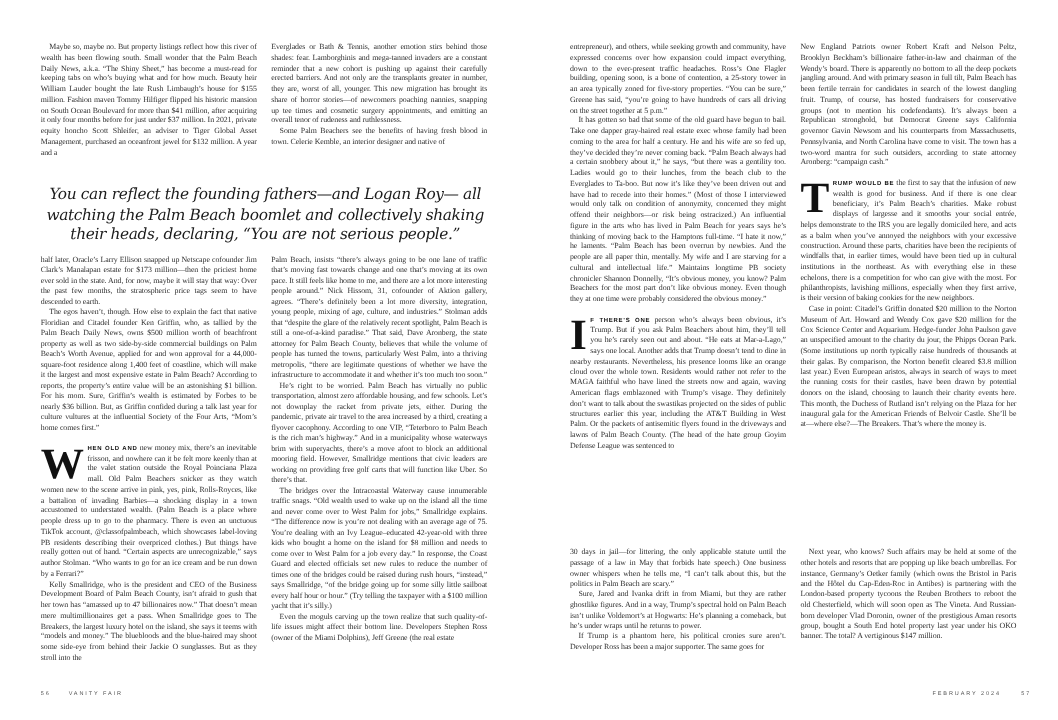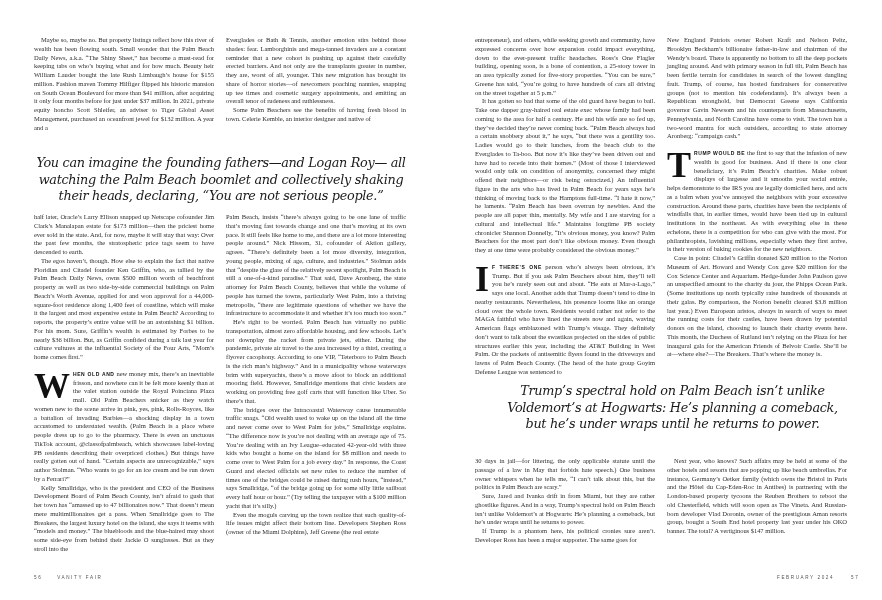--- a/index.html
+++ b/index.html
@@ -37,21 +37,21 @@
 
 <div class="page page-left">
   <div class="col lc1">
     <p>Maybe so, maybe no. But property listings reflect how this river of wealth has been flowing south. Small wonder that the Palm Beach Daily News, a.k.a. “The Shiny Sheet,” has become a must-read for keeping tabs on who’s buying what and for how much. Beauty heir William Lauder bought the late Rush Limbaugh’s house for $155 million. Fashion maven Tommy Hilfiger flipped his historic mansion on South Ocean Boulevard for more than $41 million, after acquiring it only four months before for just under $37 million. In 2021, private equity honcho Scott Shleifer, an adviser to Tiger Global Asset Management, purchased an oceanfront jewel for $132 million. A year and a</p>
   </div>
   <div class="col lc2">
     <p class="noindent">Everglades or Bath &amp; Tennis, another emotion stirs behind those shades: fear. Lamborghinis and mega-tanned invaders are a constant reminder that a new cohort is pushing up against their carefully erected barriers. And not only are the transplants greater in number, they are, worst of all, younger. This new migration has brought its share of horror stories—of newcomers poaching nannies, snapping up tee times and cosmetic surgery appointments, and emitting an overall tenor of rudeness and ruthlessness.</p>
     <p>Some Palm Beachers see the benefits of having fresh blood in town. Celerie Kemble, an interior designer and native of</p>
   </div>
 
-  <div class="pull pull-left">You can imagine the founding fathers—and Logan Roy— all watching the Palm Beach boomlet and collectively shaking their heads, declaring, “You are not serious people.”</div>
+  <div class="pull pull-left">You can reflect the founding fathers—and Logan Roy— all watching the Palm Beach boomlet and collectively shaking their heads, declaring, “You are not serious people.”</div>
 
   <div class="col lc1b">
     <p class="noindent">half later, Oracle’s Larry Ellison snapped up Netscape cofounder Jim Clark’s Manalapan estate for $173 million—then the priciest home ever sold in the state. And, for now, maybe it will stay that way: Over the past few months, the stratospheric price tags seem to have descended to earth.</p>
     <p>The egos haven’t, though. How else to explain the fact that native Floridian and Citadel founder Ken Griffin, who, as tallied by the Palm Beach Daily News, owns $500 million worth of beachfront property as well as two side-by-side commercial buildings on Palm Beach’s Worth Avenue, applied for and won approval for a 44,000-square-foot residence along 1,400 feet of coastline, which will make it the largest and most expensive estate in Palm Beach? According to reports, the property’s entire value will be an astonishing $1 billion. For his mom. Sure, Griffin’s wealth is estimated by Forbes to be nearly $36 billion. But, as Griffin confided during a talk last year for culture vultures at the influential Society of the Four Arts, “Mom’s home comes first.”</p>
     <p class="noindent gap"><span class="dropcap">W</span><span class="smallcaps">hen old and</span><span> new money mix, there’s an inevitable frisson, and nowhere can it be felt more keenly than at the valet station outside the Royal Poinciana Plaza mall. Old Palm Beachers snicker as they watch women new to the scene arrive in pink, yes, pink, Rolls-Royces, like a battalion of invading Barbies—a shocking display in a town accustomed to understated wealth. (Palm Beach is a place where people dress up to go to the pharmacy. There is even an unctuous TikTok account, @classofpalmbeach, which showcases label-loving PB residents describing their overpriced clothes.) But things have really gotten out of hand. “Certain aspects are unrecognizable,” says author Stolman. “Who wants to go for an ice cream and be run down by a Ferrari?”</span></p>
     <p>Kelly Smallridge, who is the president and CEO of the Business Development Board of Palm Beach County, isn’t afraid to gush that her town has “amassed up to 47 billionaires now.” That doesn’t mean mere multimillionaires get a pass. When Smallridge goes to The Breakers, the largest luxury hotel on the island, she says it teems with “models and money.” The bluebloods and the blue-haired may shoot some side-eye from behind their Jackie O sunglasses. But as they stroll into the</p>
   </div>
   <div class="col lc2b">
     <p class="noindent">Palm Beach, insists “there’s always going to be one lane of traffic that’s moving fast towards change and one that’s moving at its own pace. It still feels like home to me, and there are a lot more interesting people around.” Nick Hissom, 31, cofounder of Aktion gallery, agrees. “There’s definitely been a lot more diversity, integration, young people, mixing of age, culture, and industries.” Stolman adds that “despite the glare of the relatively recent spotlight, Palm Beach is still a one-of-a-kind paradise.” That said, Dave Aronberg, the state attorney for Palm Beach County, believes that while the volume of people has turned the towns, particularly West Palm, into a thriving metropolis, “there are legitimate questions of whether we have the infrastructure to accommodate it and whether it’s too much too soon.”</p>
     <p>He’s right to be worried. Palm Beach has virtually no public transportation, almost zero affordable housing, and few schools. Let’s not downplay the racket from private jets, either. During the pandemic, private air travel to the area increased by a third, creating a flyover cacophony. According to one VIP, “Teterboro to Palm Beach is the rich man’s highway.” And in a municipality whose waterways brim with superyachts, there’s a move afoot to block an additional mooring field. However, Smallridge mentions that civic leaders are working on providing free golf carts that will function like Uber. So there’s that.</p>
@@ -70,21 +70,20 @@
     <p class="noindent">entrepreneur), and others, while seeking growth and community, have expressed concerns over how expansion could impact everything, down to the ever-present traffic headaches. Ross’s One Flagler building, opening soon, is a bone of contention, a 25-story tower in an area typically zoned for five-story properties. “You can be sure,” Greene has said, “you’re going to have hundreds of cars all driving on the street together at 5 p.m.”</p>
     <p>It has gotten so bad that some of the old guard have begun to bail. Take one dapper gray-haired real estate exec whose family had been coming to the area for half a century. He and his wife are so fed up, they’ve decided they’re never coming back. “Palm Beach always had a certain snobbery about it,” he says, “but there was a gentility too. Ladies would go to their lunches, from the beach club to the Everglades to Ta-boo. But now it’s like they’ve been driven out and have had to recede into their homes.” (Most of those I interviewed would only talk on condition of anonymity, concerned they might offend their neighbors—or risk being ostracized.) An influential figure in the arts who has lived in Palm Beach for years says he’s thinking of moving back to the Hamptons full-time. “I hate it now,” he laments. “Palm Beach has been overrun by newbies. And the people are all paper thin, mentally. My wife and I are starving for a cultural and intellectual life.” Maintains longtime PB society chronicler Shannon Donnelly, “It’s obvious money, you know? Palm Beachers for the most part don’t like obvious money. Even though they at one time were probably considered the obvious money.”</p>
     <p class="noindent gap"><span class="dropcap">I</span><span class="smallcaps">f there’s one</span><span> person who’s always been obvious, it’s Trump. But if you ask Palm Beachers about him, they’ll tell you he’s rarely seen out and about. “He eats at Mar-a-Lago,” says one local. Another adds that Trump doesn’t tend to dine in nearby restaurants. Nevertheless, his presence looms like an orange cloud over the whole town. Residents would rather not refer to the MAGA faithful who have lined the streets now and again, waving American flags emblazoned with Trump’s visage. They definitely don’t want to talk about the swastikas projected on the sides of public structures earlier this year, including the AT&amp;T Building in West Palm. Or the packets of antisemitic flyers found in the driveways and lawns of Palm Beach County. (The head of the hate group Goyim Defense League was sentenced to</span></p>
   </div>
   <div class="col rc2">
     <p class="noindent">New England Patriots owner Robert Kraft and Nelson Peltz, Brooklyn Beckham’s billionaire father-in-law and chairman of the Wendy’s board. There is apparently no bottom to all the deep pockets jangling around. And with primary season in full tilt, Palm Beach has been fertile terrain for candidates in search of the lowest dangling fruit. Trump, of course, has hosted fundraisers for conservative groups (not to mention his codefendants). It’s always been a Republican stronghold, but Democrat Greene says California governor Gavin Newsom and his counterparts from Massachusetts, Pennsylvania, and North Carolina have come to visit. The town has a two-word mantra for such outsiders, according to state attorney Aronberg: “campaign cash.”</p>
     <p class="noindent gap"><span class="dropcap">T</span><span class="smallcaps">rump would be</span><span> the first to say that the infusion of new wealth is good for business. And if there is one clear beneficiary, it’s Palm Beach’s charities. Make robust displays of largesse and it smooths your social entrée, helps demonstrate to the IRS you are legally domiciled here, and acts as a balm when you’ve annoyed the neighbors with your excessive construction. Around these parts, charities have been the recipients of windfalls that, in earlier times, would have been tied up in cultural institutions in the northeast. As with everything else in these echelons, there is a competition for who can give with the most. For philanthropists, lavishing millions, especially when they first arrive, is their version of baking cookies for the new neighbors.</span></p>
     <p>Case in point: Citadel’s Griffin donated $20 million to the Norton Museum of Art. Howard and Wendy Cox gave $20 million for the Cox Science Center and Aquarium. Hedge-funder John Paulson gave an unspecified amount to the charity du jour, the Phipps Ocean Park. (Some institutions up north typically raise hundreds of thousands at their galas. By comparison, the Norton benefit cleared $3.8 million last year.) Even European aristos, always in search of ways to meet the running costs for their castles, have been drawn by potential donors on the island, choosing to launch their charity events here. This month, the Duchess of Rutland isn’t relying on the Plaza for her inaugural gala for the American Friends of Belvoir Castle. She’ll be at—where else?—The Breakers. That’s where the money is.</p>
   </div>
 
-  <div class="pull" style="left:64px; top:383px; width:335px;">Trump’s spectral hold on Palm Beach isn’t unlike Voldemort’s at Hogwarts: He’s planning a comeback, but he’s under wraps until he returns to power.</div>
 
   <div class="col rc1b">
     <p class="noindent">30 days in jail—for littering, the only applicable statute until the passage of a law in May that forbids hate speech.) One business owner whispers when he tells me, “I can’t talk about this, but the politics in Palm Beach are scary.”</p>
     <p>Sure, Jared and Ivanka drift in from Miami, but they are rather ghostlike figures. And in a way, Trump’s spectral hold on Palm Beach isn’t unlike Voldemort’s at Hogwarts: He’s planning a comeback, but he’s under wraps until he returns to power.</p>
     <p>If Trump is a phantom here, his political cronies sure aren’t. Developer Ross has been a major supporter. The same goes for</p>
   </div>
   <div class="col rc2b">
     <p>Next year, who knows? Such affairs may be held at some of the other hotels and resorts that are popping up like beach umbrellas. For instance, Germany’s Oetker family (which owns the Bristol in Paris and the Hôtel du Cap-Eden-Roc in Antibes) is partnering with the London-based property tycoons the Reuben Brothers to reboot the old Chesterfield, which will soon open as The Vineta. And Russian-born developer Vlad Doronin, owner of the prestigious Aman resorts group, bought a South End hotel property last year under his OKO banner. The total? A vertiginous $147 million.</p>
   </div>
 

